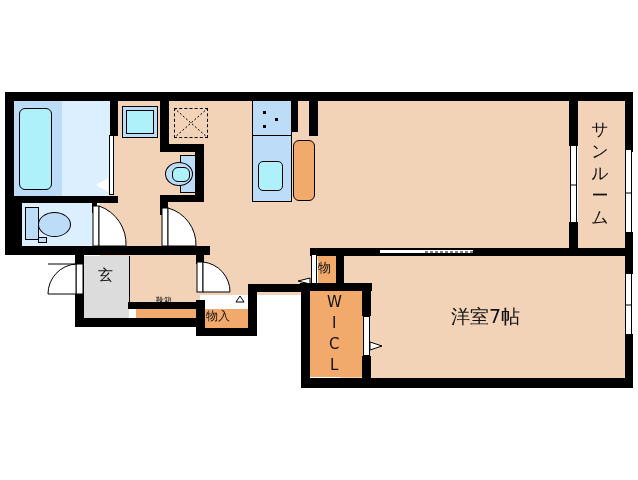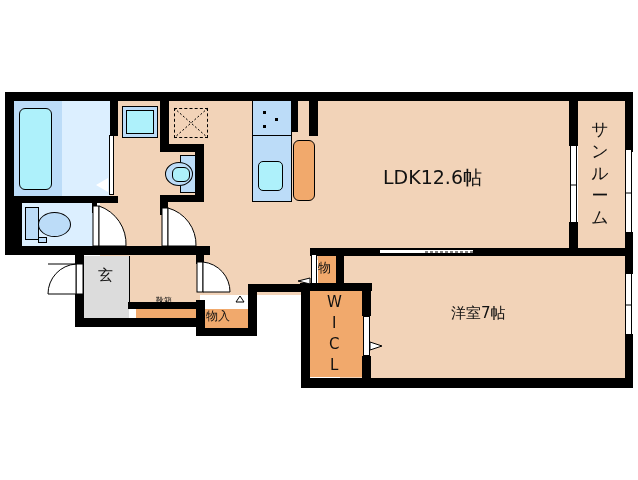--- a/index.html
+++ b/index.html
@@ -159,22 +159,21 @@
 
     <line x1="570" y1="185" x2="577" y2="185" stroke="#000"></line>
     <line x1="625" y1="193" x2="632" y2="193" stroke="#000"></line>
     <line x1="625" y1="305" x2="632" y2="305" stroke="#000"></line>
     <line x1="425" y1="252" x2="473" y2="252" stroke="#000" stroke-dasharray="3,2"></line>
 
     <line x1="174" y1="108" x2="208" y2="138" stroke="#000" stroke-dasharray="2,2"></line>
     <line x1="208" y1="108" x2="174" y2="138" stroke="#000" stroke-dasharray="2,2"></line>
   </svg>
 
-  <div class="abs label" style="left:383px;top:165px;font-size:19px;">LDK12.6帖</div>
-  <div class="abs label" style="left:451px;top:304px;font-size:15px;">洋室7帖</div>
+  <div class="abs label" style="left:451px;top:304px;font-size:19px;">洋室7帖</div>
   <div class="abs label" style="left:590px;top:118px;font-size:17px;line-height:22px;width:20px;text-align:center;">
     <span style="display:block;">サ</span>
     <span style="display:block;">ン</span>
     <span style="display:block;">ル</span>
     <span style="display:block;">ー</span>
     <span style="display:block;">ム</span>
   </div>
 </div>
 
 </body></html>

